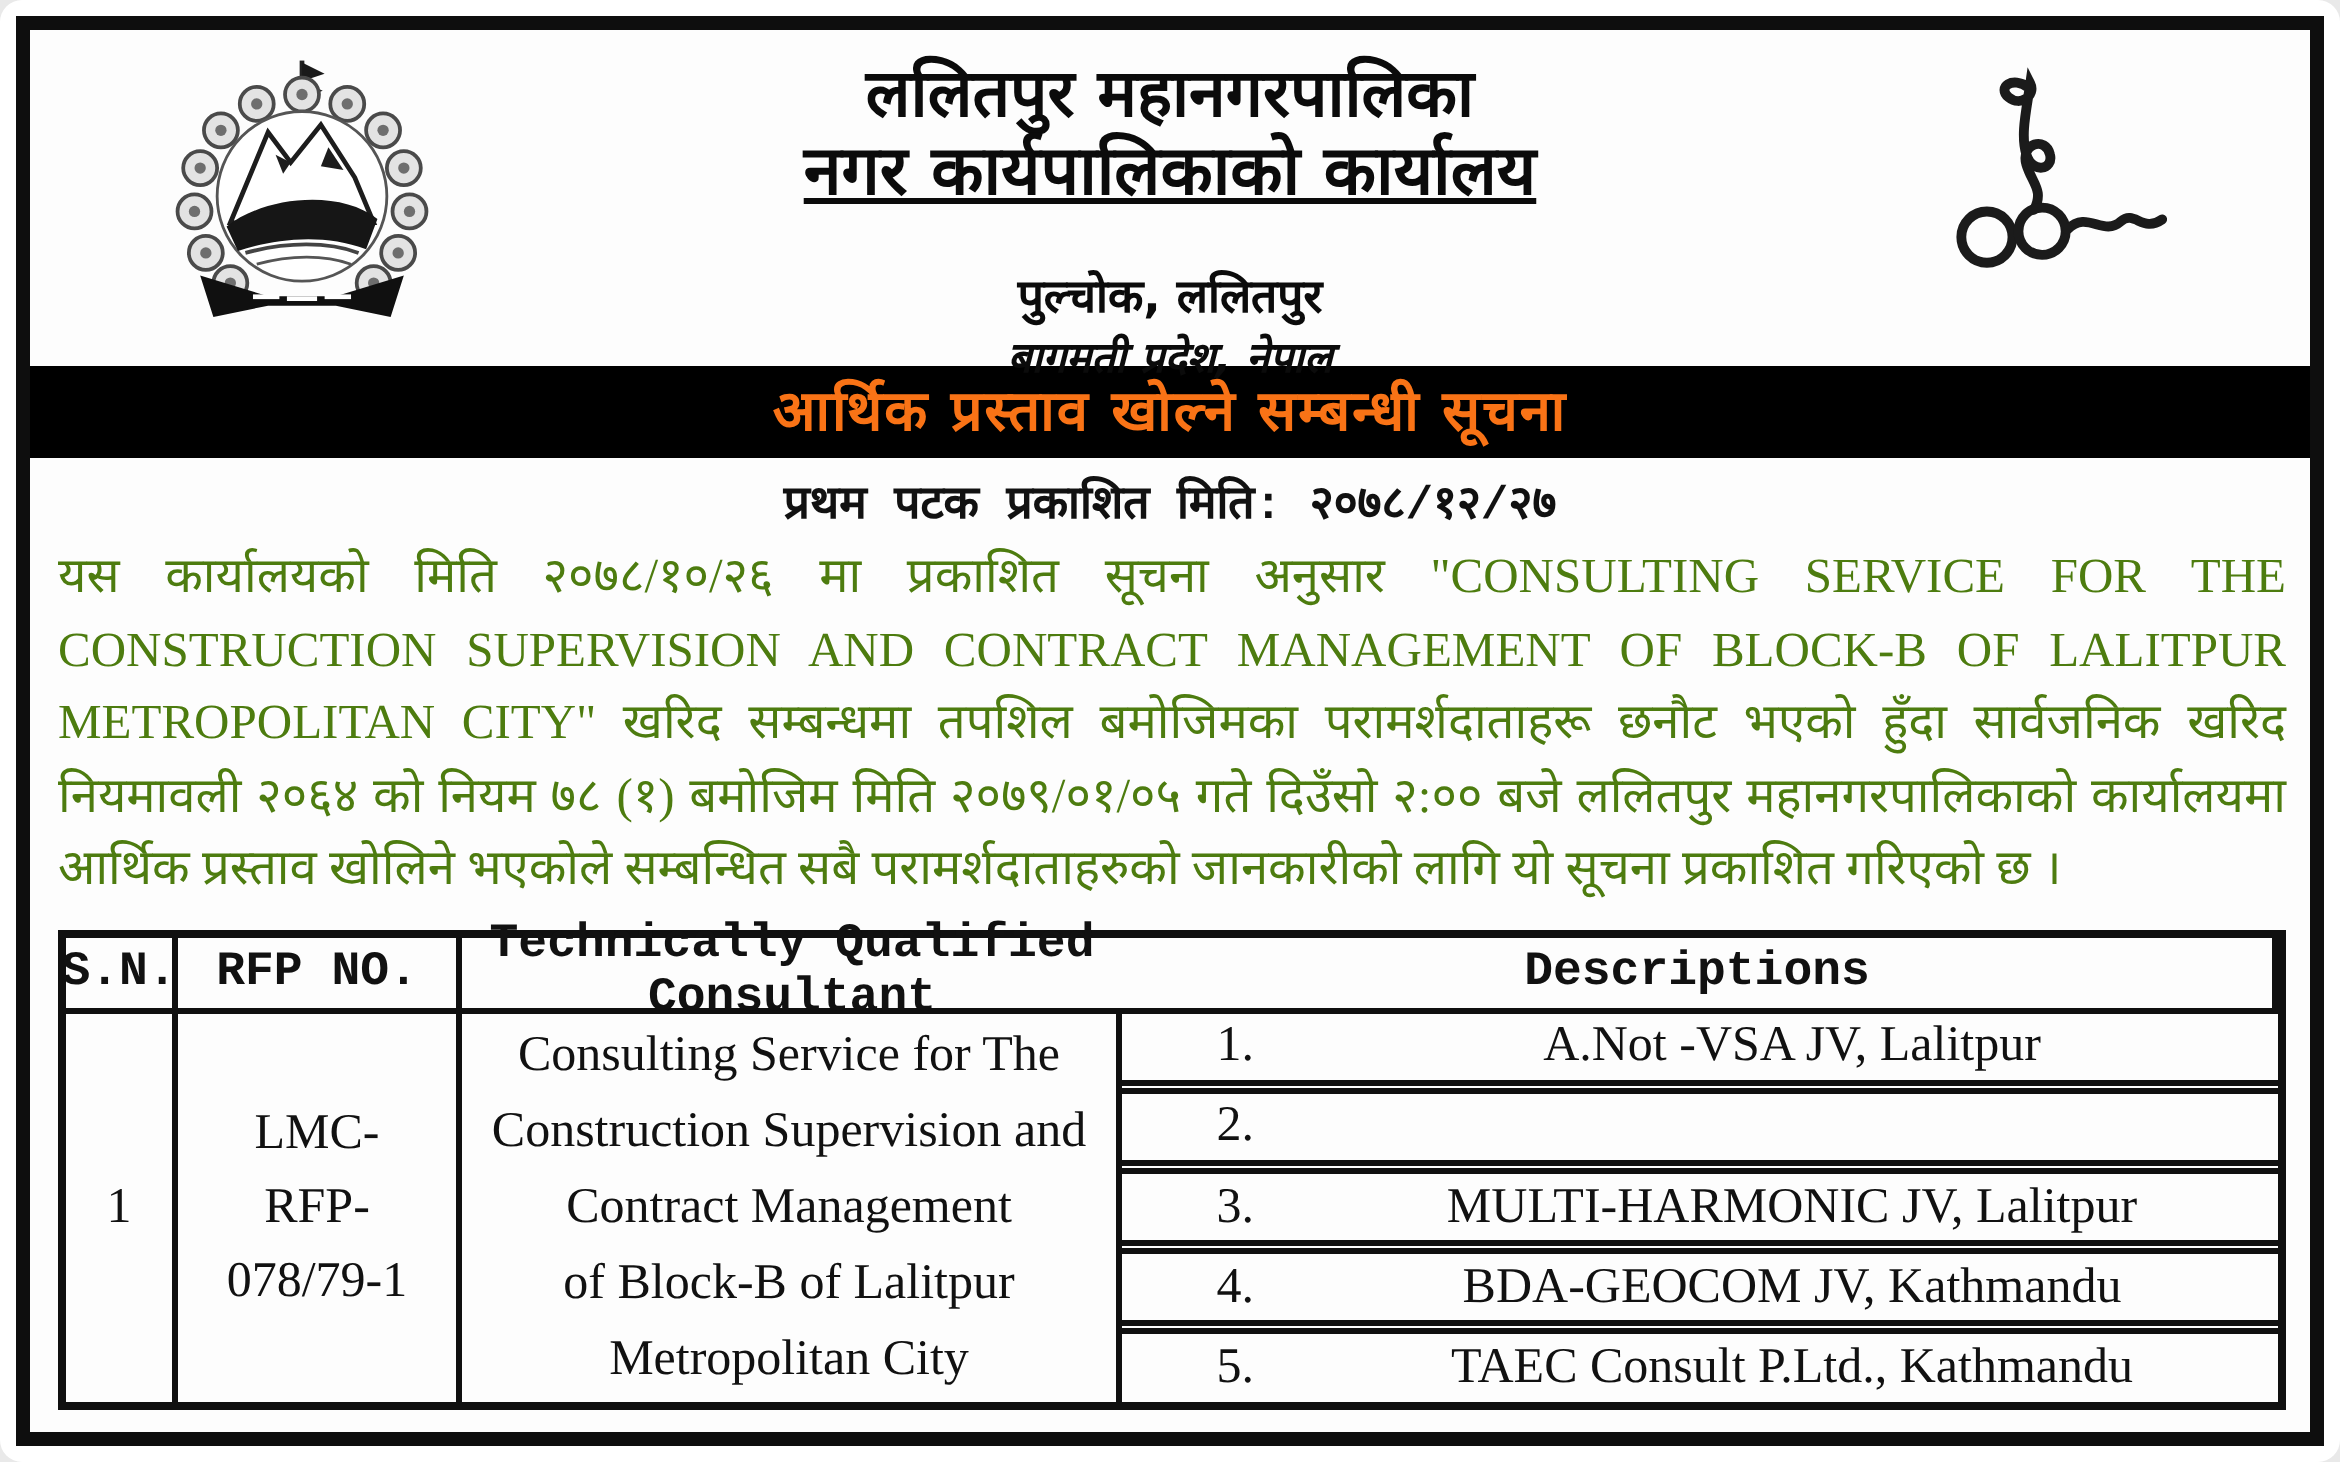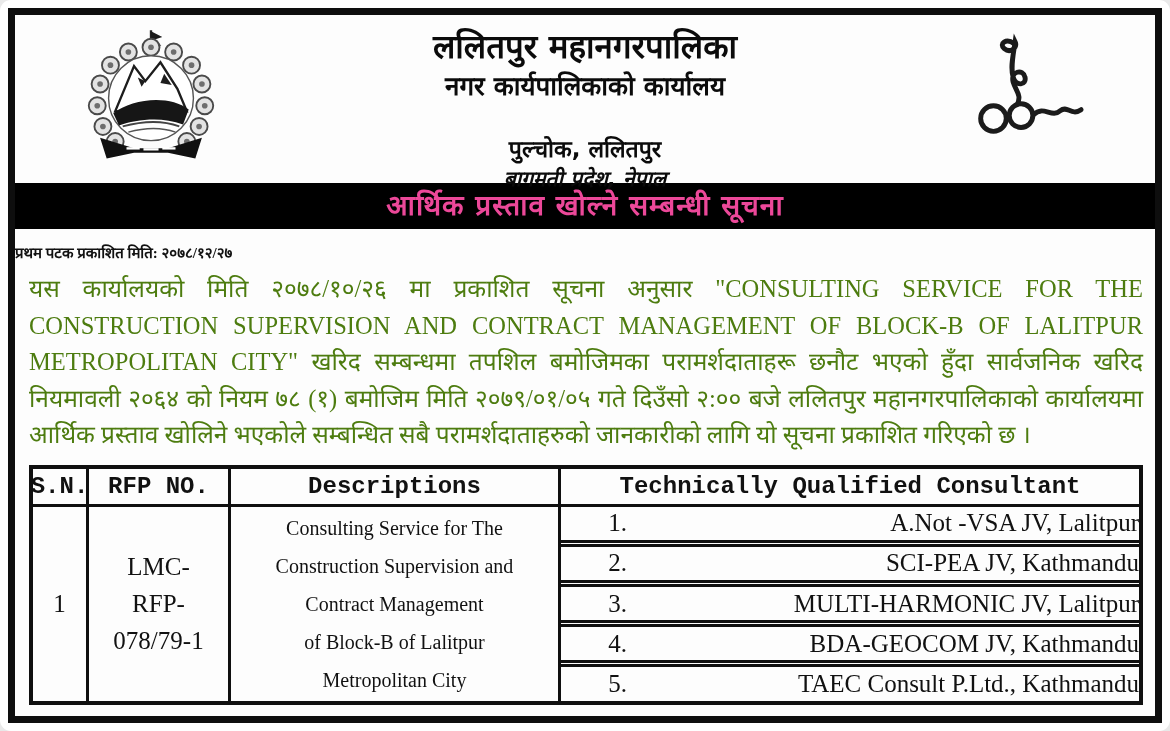--- a/index.html
+++ b/index.html
@@ -14,34 +14,34 @@
   }
   
   .header { position:relative; height:168px; }
   .emblem-box { position:absolute; left:70px; top:10px; width:132px; height:152px; }
   .signature-box { position:absolute; right:68px; top:14px; width:128px; height:122px; }
   .head-text {
     text-align:center; padding-top:12px;
     font-family:"DejaVu Sans","Liberation Sans",sans-serif; font-weight:700; color:#0b0b0b;
   }
   .h-org   { font-size:33px; line-height:40px; }
-  .h-off   { font-size:26px; line-height:38px; }
+  .h-off   { font-size:34px; line-height:38px;text-decoration:underline; }
   .h-addr1 { font-size:23px; line-height:32px;margin-top:28px; }
   .h-addr2 { font-size:21px; line-height:28px;font-style:italic; }
   
   .banner {
-    background:#000; color:#ec4899; text-align:center;
+    background:#000; color:#f97316; text-align:center;
     font-family:"DejaVu Sans","Liberation Sans",sans-serif; font-weight:700;
     font-size:28px; height:46px; line-height:46px; letter-spacing:1px;
   }
   
   .pubdate {
-    margin-top:9px;
-    font-family:Liberation Serif, serif; font-weight:700;
-    font-size:15px; line-height:30px;
+    text-align:center; margin-top:9px;
+    font-family:Liberation Mono, monospace; font-weight:700;
+    font-size:23px; line-height:30px;
   }
   
   .body-par {
     font-size:24.5px; line-height:36.5px; text-align:justify;
     padding:3px 12px 0 14px; color:#4d7c0f;
   }
   
   .tbl {
     margin:11px 12px 0 14px; border:4px solid #101010; background:#fdfdfd;
     display:grid; grid-template-columns:56px 142px 330px 1fr;
@@ -53,26 +53,26 @@
     border-bottom:3px solid #101010; font-weight:700; font-size:24px;
     display:flex; align-items:center; justify-content:center; text-align:center;font-family:Liberation Mono, monospace;
   }
   .td-sn { display:flex; align-items:center; justify-content:center; font-size:25px; }
   .td-rfp {
     display:flex; align-items:center; justify-content:center; text-align:center;
     font-size:25px; line-height:37px; white-space:pre-line;
   }
   .td-desc {
     display:flex; align-items:center; justify-content:center; text-align:center;
-    font-size:20px; line-height:38px; white-space:pre-line;
+    font-size:25px; line-height:38px; white-space:pre-line;
   }
   .td-cons { display:flex; flex-direction:column; }
   .cons-row { flex:1; display:flex; align-items:center; font-size:25px; }
   .cons-no { width:92px; text-align:right; padding-right:26px; }
-  .cons-name { flex:1; text-align:right; }
+  .cons-name { flex:1; text-align:center; }
   .cons-line { height:3px; background:#101010; }
   .cons-gap { height:4px; background:#fdfdfd; border-bottom:3px solid #101010; }
 </style>
 </head>
 <body>
 
 <div class="page">
   <div class="frame">
 
     <div class="header">
@@ -155,43 +155,42 @@
     </div>
 
     <div class="pubdate">प्रथम पटक प्रकाशित मिति: २०७८/१२/२७</div>
 
     <div class="body-par">यस कार्यालयको मिति २०७८/१०/२६ मा प्रकाशित सूचना अनुसार "CONSULTING SERVICE FOR THE CONSTRUCTION SUPERVISION AND CONTRACT MANAGEMENT OF BLOCK-B OF LALITPUR METROPOLITAN CITY" खरिद सम्बन्धमा तपशिल बमोजिमका परामर्शदाताहरू छनौट भएको हुँदा सार्वजनिक खरिद नियमावली २०६४ को नियम ७८ (१) बमोजिम मिति २०७९/०१/०५ गते दिउँसो २:०० बजे ललितपुर महानगरपालिकाको कार्यालयमा आर्थिक प्रस्ताव खोलिने भएकोले सम्बन्धित सबै परामर्शदाताहरुको जानकारीको लागि यो सूचना प्रकाशित गरिएको छ ।</div>
 
     <div class="tbl">
 
       <div class="cell th">S.N.</div>
       <div class="cell th">RFP NO.</div>
+      <div class="cell th last">Technically Qualified Consultant</div>
       <div class="cell th">Descriptions</div>
-      <div class="cell th last">Technically Qualified Consultant</div>
 
       <div class="cell td-sn">1</div>
       <div class="cell td-rfp">LMC-
 RFP-
 078/79-1</div>
       <div class="cell td-desc">Consulting Service for The
 Construction Supervision and
 Contract Management
 of Block-B of Lalitpur
 Metropolitan City</div>
 
       <div class="cell td-cons last">
         <div class="cons-row">
           <span class="cons-no">1.</span>
           <span class="cons-name">A.Not -VSA JV, Lalitpur</span>
         </div>
         <div class="cons-line"></div>
         <div class="cons-gap"></div>
         <div class="cons-row">
           <span class="cons-no">2.</span>
-          <span class="cons-name">SCI-PEA JV, Kathmandu</span>
         </div>
         <div class="cons-line"></div>
         <div class="cons-gap"></div>
         <div class="cons-row">
           <span class="cons-no">3.</span>
           <span class="cons-name">MULTI-HARMONIC  JV, Lalitpur</span>
         </div>
         <div class="cons-line"></div>
         <div class="cons-gap"></div>
         <div class="cons-row">

